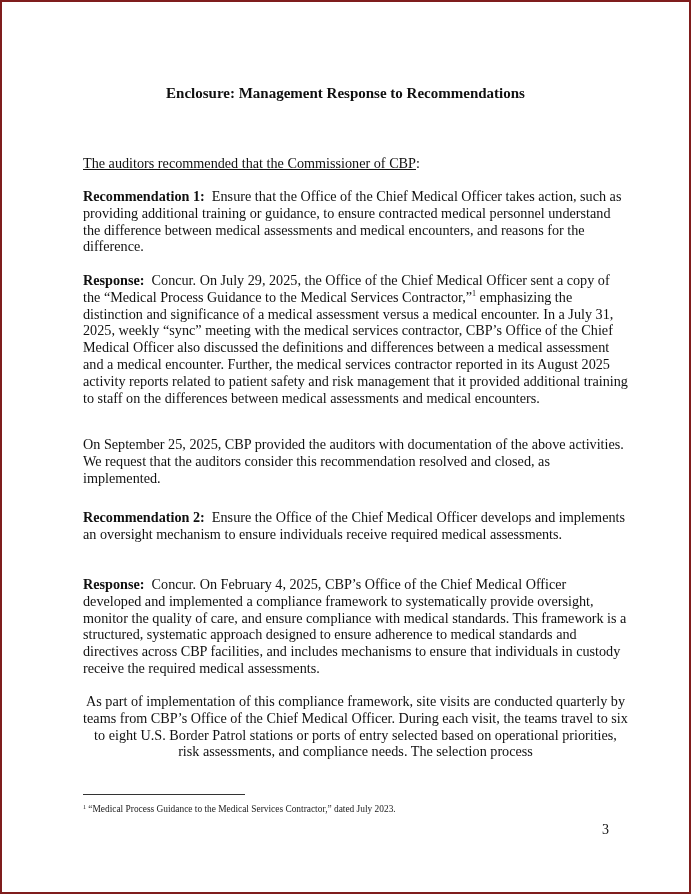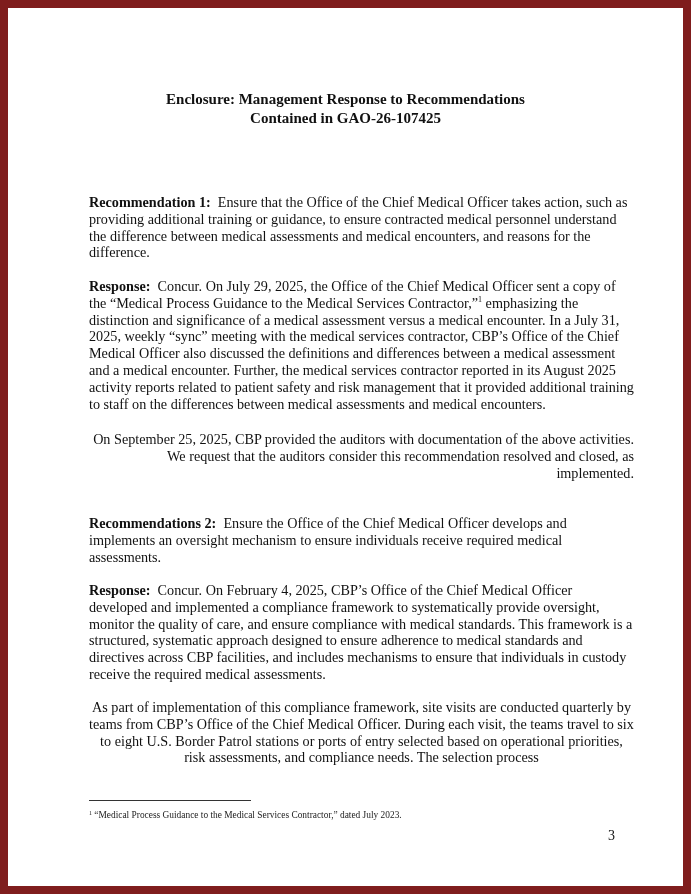--- a/index.html
+++ b/index.html
@@ -10,21 +10,21 @@
     body {
       width: 691px;
       height: 894px;
       overflow: hidden;
     }
     .page {
       position: relative;
       width: 691px;
       height: 894px;
       box-sizing: border-box;
-      border: 8px solid #7f1d1d;
+      border: 2px solid #7f1d1d;
       background: #fff;
       font-family: "Liberation Serif", "DejaVu Serif", serif;
       color: #111;
     }
     .title {
       position: absolute;
       left: 0;
       right: 0;
       top: 82px;
       text-align: center;
@@ -62,31 +62,31 @@
       line-height: 16px;
     }
   </style>
 </head>
 <body>
 
 <div class="page">
 
   <div class="title">
     <div>Enclosure: Management Response to Recommendations</div>
-    <div>Contained in GAO-26-107425</div>
   </div>
 
+  <p class="p" style="top:153px;"><span class="u">The auditors recommended that the Commissioner of CBP</span><span>:</span></p>
 
   <p class="p" style="top:186px;"><b>Recommendation 1:</b>&nbsp; <span>Ensure that the Office of the Chief Medical Officer takes action, such as providing additional training or guidance, to ensure contracted medical personnel understand the difference between medical assessments and medical encounters, and reasons for the difference.</span></p>
 
   <p class="p" style="top:270px;"><b>Response:</b>&nbsp; <span>Concur.  On July 29, 2025, the Office of the Chief Medical Officer sent a copy of the “Medical Process Guidance to the Medical Services Contractor,”</span><sup>1</sup><span> emphasizing the distinction and significance of a medical assessment versus a medical encounter.  In a July 31, 2025, weekly “sync” meeting with the medical services contractor, CBP’s Office of the Chief Medical Officer also discussed the definitions and differences between a medical assessment and a medical encounter.  Further, the medical services contractor reported in its August 2025 activity reports related to patient safety and risk management that it provided additional training to staff on the differences between medical assessments and medical encounters.</span></p>
 
-  <p class="p" style="top:423px;text-align:right;">On September 25, 2025, CBP provided the auditors with documentation of the above activities.  We request that the auditors consider this recommendation resolved and closed, as implemented.</p>
+  <p class="p" style="top:434px;">On September 25, 2025, CBP provided the auditors with documentation of the above activities.  We request that the auditors consider this recommendation resolved and closed, as implemented.</p>
 
-  <p class="p" style="top:507px;"><b>Recommendations 2:</b>&nbsp; <span>Ensure the Office of the Chief Medical Officer develops and implements an oversight mechanism to ensure individuals receive required medical assessments.</span></p>
+  <p class="p" style="top:507px;"><b>Recommendation 2:</b>&nbsp; <span>Ensure the Office of the Chief Medical Officer develops and implements an oversight mechanism to ensure individuals receive required medical assessments.</span></p>
 
   <p class="p" style="top:574px;"><b>Response:</b>&nbsp; <span>Concur.  On February 4, 2025,  CBP’s Office of the Chief Medical Officer developed and implemented a compliance framework to systematically provide oversight, monitor the quality of care, and ensure compliance with medical standards.  This framework is a structured, systematic approach designed to ensure adherence to medical standards and directives across CBP facilities, and includes mechanisms to ensure that individuals in custody receive the required medical assessments.</span></p>
 
   <p class="p" style="top:691px;text-align:center;">As part of implementation of this compliance framework, site visits are conducted quarterly by teams from CBP’s Office of the Chief Medical Officer.  During each visit, the teams travel to six to eight U.S. Border Patrol stations or ports of entry selected based on operational priorities, risk assessments, and compliance needs.  The selection process</p>
 
   <div class="fn-rule"></div>
 
   <div class="footnote"><sup>1</sup> <span>“Medical Process Guidance to the Medical Services Contractor,” dated July 2023.</span></div>
 
   <div class="page-number">3</div>

